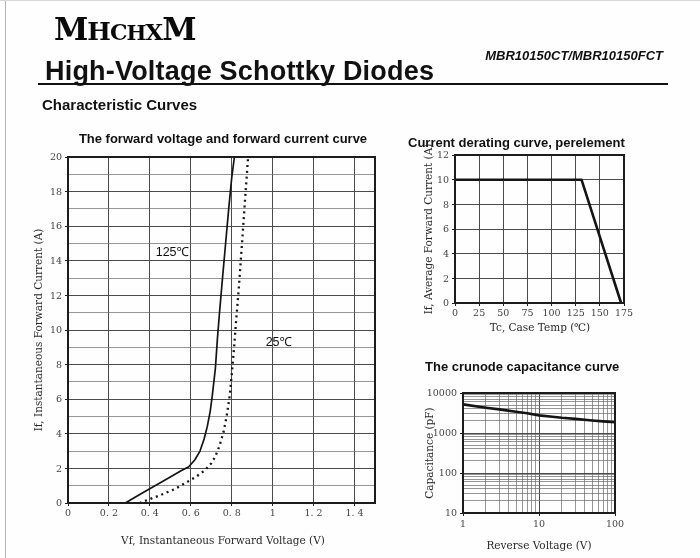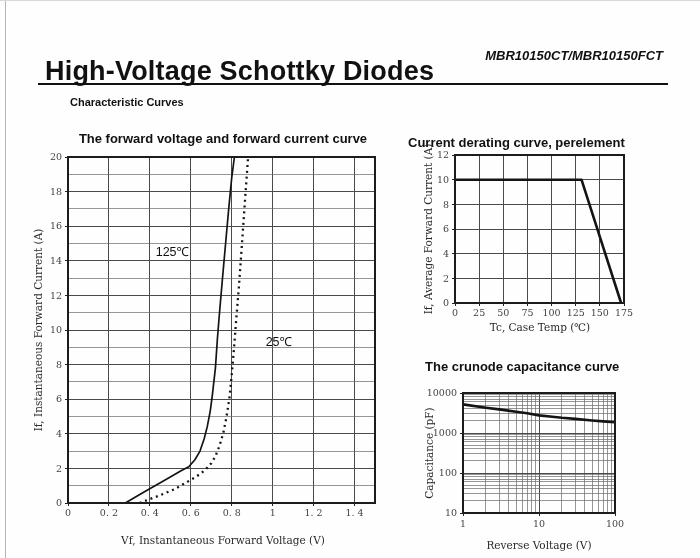--- a/index.html
+++ b/index.html
@@ -6,32 +6,33 @@
   .page{position:relative;width:700px;height:558px;background:#fefefe;overflow:hidden;
         font-family:"Liberation Sans",sans-serif;color:#111;}
   .vline{position:absolute;left:5px;top:0;width:1px;height:558px;background:#b5b5b5;}
   .topline{position:absolute;left:0;top:0;width:700px;height:1px;background:#d8d8d8;}
   .logo{position:absolute;left:54px;top:14px;font-family:"DejaVu Serif",serif;font-weight:bold;
         letter-spacing:-1px;white-space:nowrap;color:#0a0a0a;}
   .logo span{display:inline-block;line-height:1;vertical-align:baseline;}
   .doc-title{position:absolute;left:45px;top:56px;font-size:27px;font-weight:bold;letter-spacing:0.2px;}
   .part-no{position:absolute;right:37px;top:48px;font-size:13px;font-weight:bold;font-style:italic;}
   .rule{position:absolute;left:38px;top:83px;width:630px;height:2px;background:#111;}
-  .section{position:absolute;left:42px;top:96px;font-size:11px;font-weight:bold;margin-left:28px;}
+  .section{position:absolute;left:42px;top:96px;font-size:15px;font-weight:bold;}
   svg.chart{position:absolute;display:block;}
   .chart-forward{left:30px;top:127px;}
   .chart-derating{left:400px;top:132px;}
   .chart-capacitance{left:400px;top:352px;}
 </style>
 </head>
 <body>
 
 <div class="page">
   <div class="vline"></div>
   <div class="topline"></div>
+  <div class="logo" id="logo"><span style="font-size: 31px;">M</span><span style="font-size: 25px;">H</span><span style="font-size: 22px;">C</span><span style="font-size: 21px;">H</span><span style="font-size: 23px;">X</span><span style="font-size: 31px;">M</span></div>
   <div class="doc-title">High-Voltage Schottky Diodes</div>
   <div class="part-no">MBR10150CT/MBR10150FCT</div>
   <div class="rule"></div>
   <div class="section">Characteristic Curves</div>
   <svg class="chart chart-forward" width="365" height="424" viewBox="0 0 365 424">
       <g shape-rendering="crispEdges">
         <line x1="78.93333333333334" y1="30" x2="78.93333333333334" y2="376" stroke="#4a4a4a" stroke-width="1"></line>
         <line x1="119.86666666666666" y1="30" x2="119.86666666666666" y2="376" stroke="#4a4a4a" stroke-width="1"></line>
         <line x1="160.79999999999998" y1="30" x2="160.79999999999998" y2="376" stroke="#4a4a4a" stroke-width="1"></line>
         <line x1="201.73333333333332" y1="30" x2="201.73333333333332" y2="376" stroke="#4a4a4a" stroke-width="1"></line>

